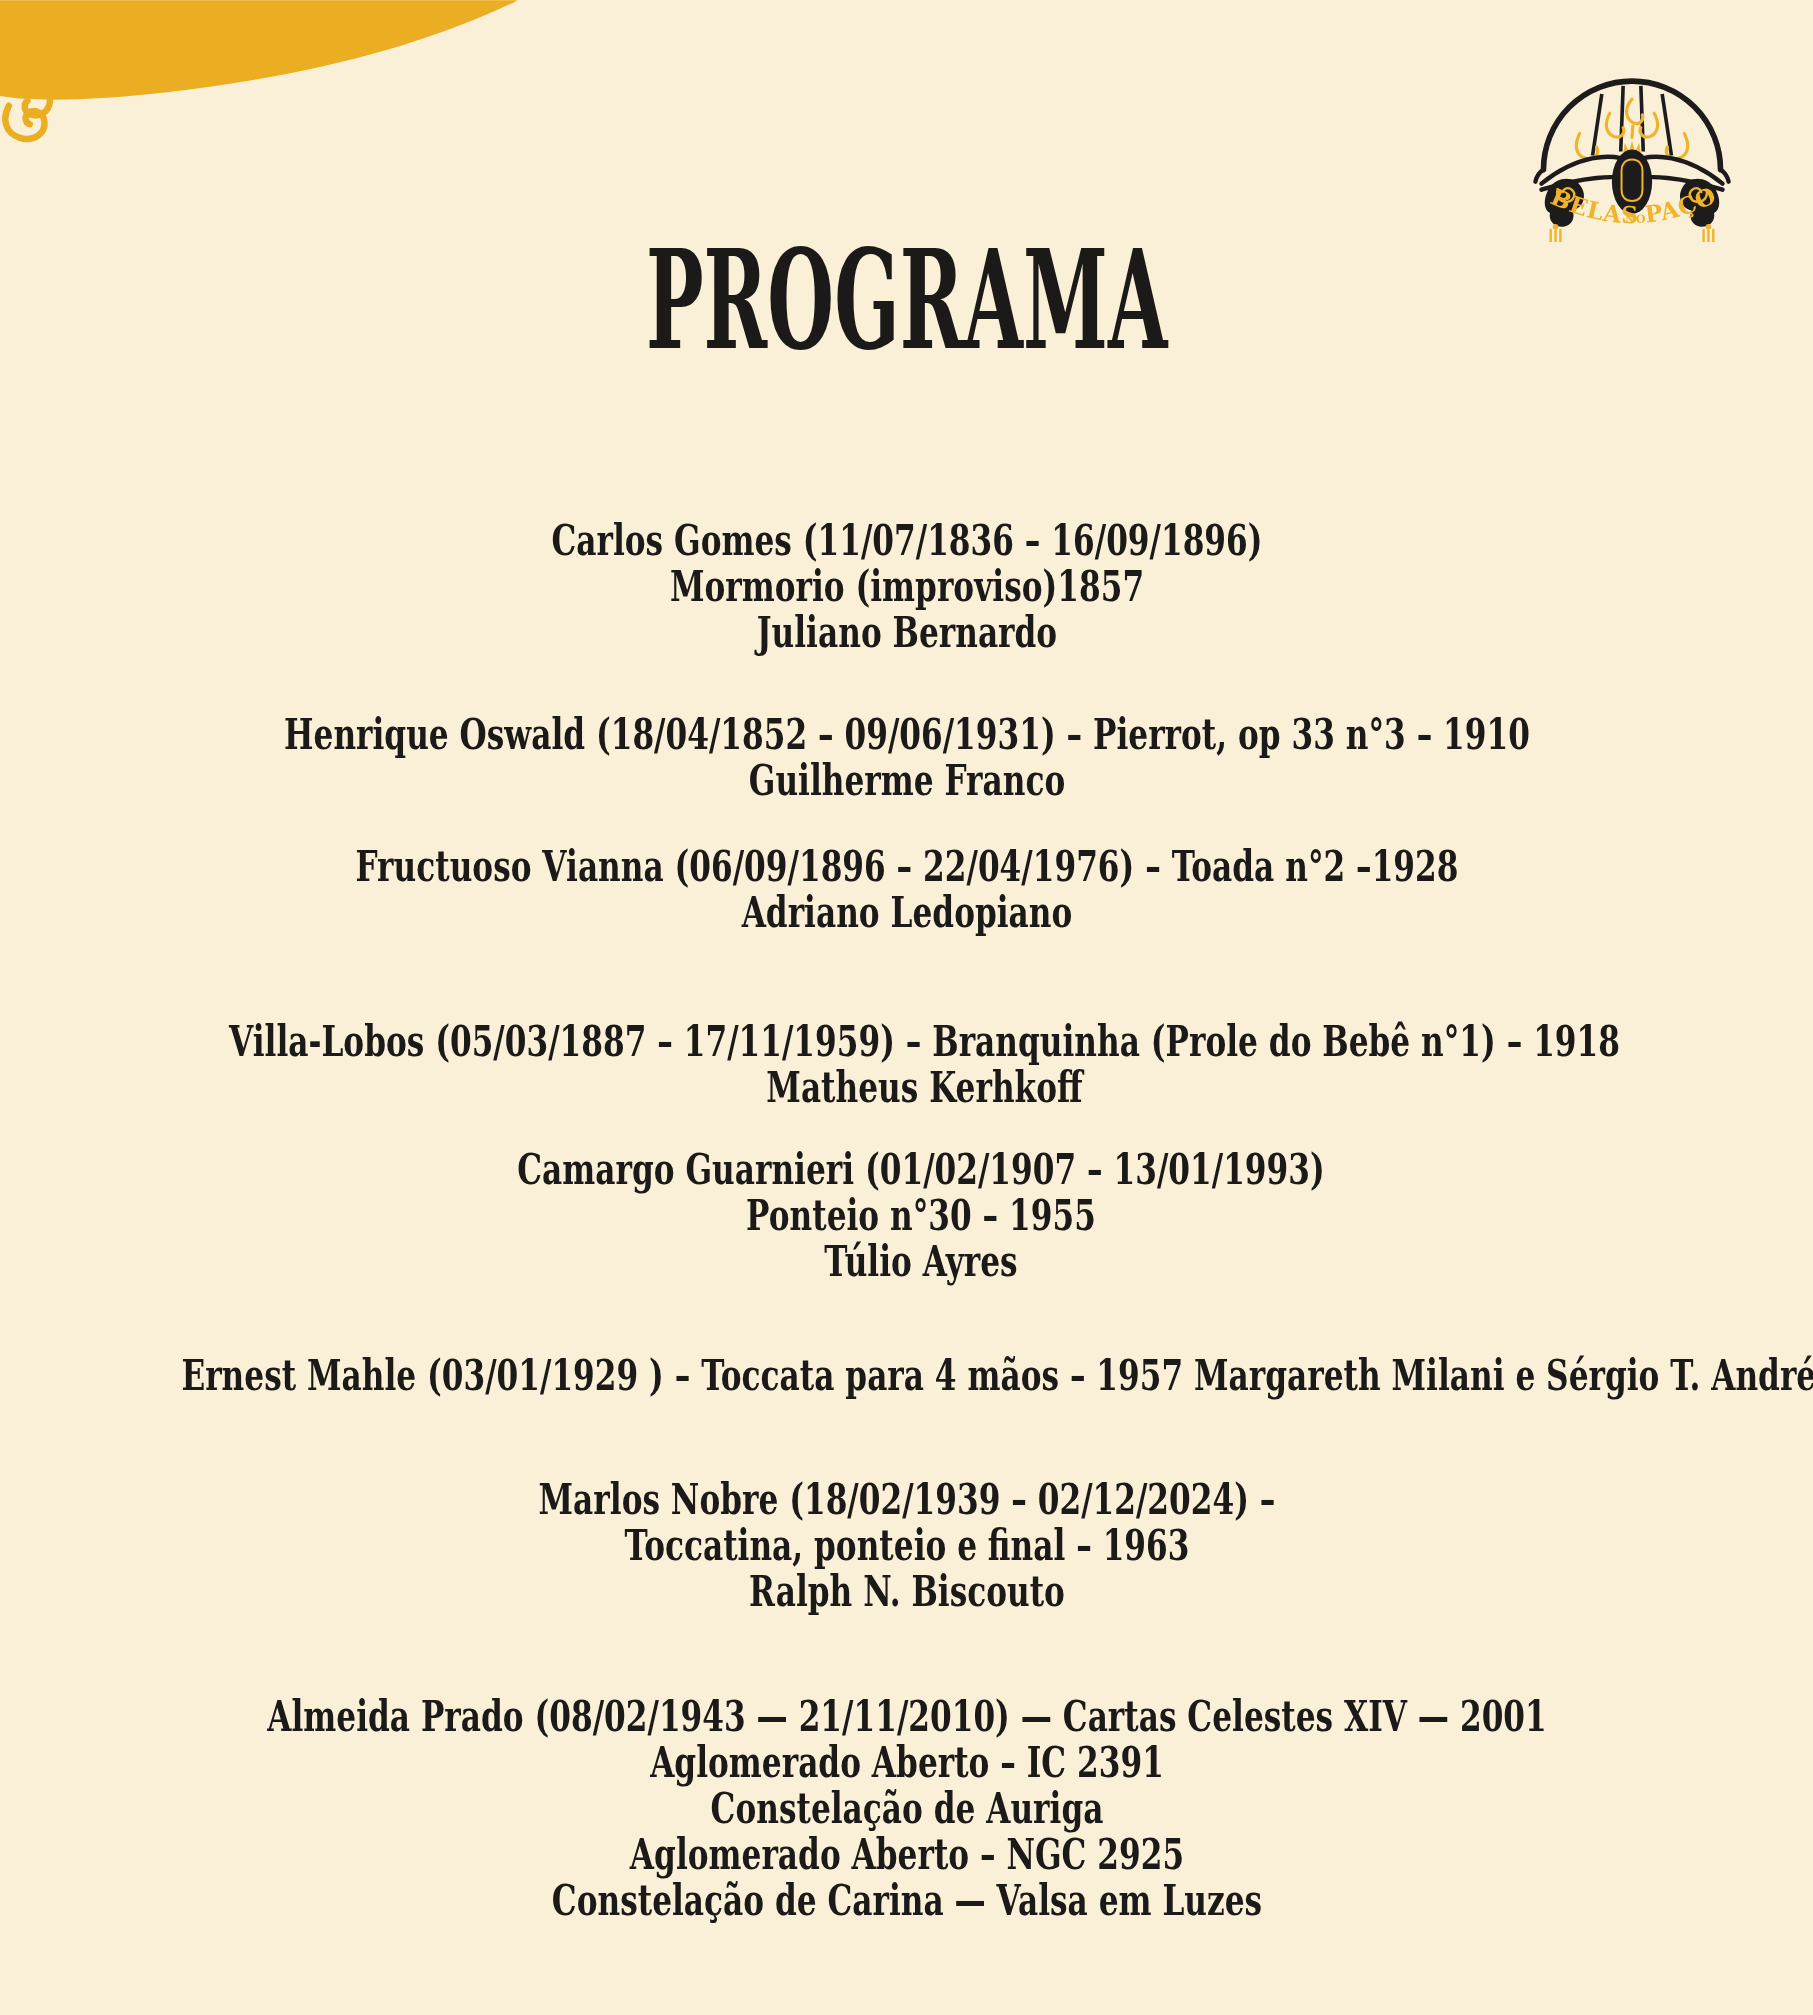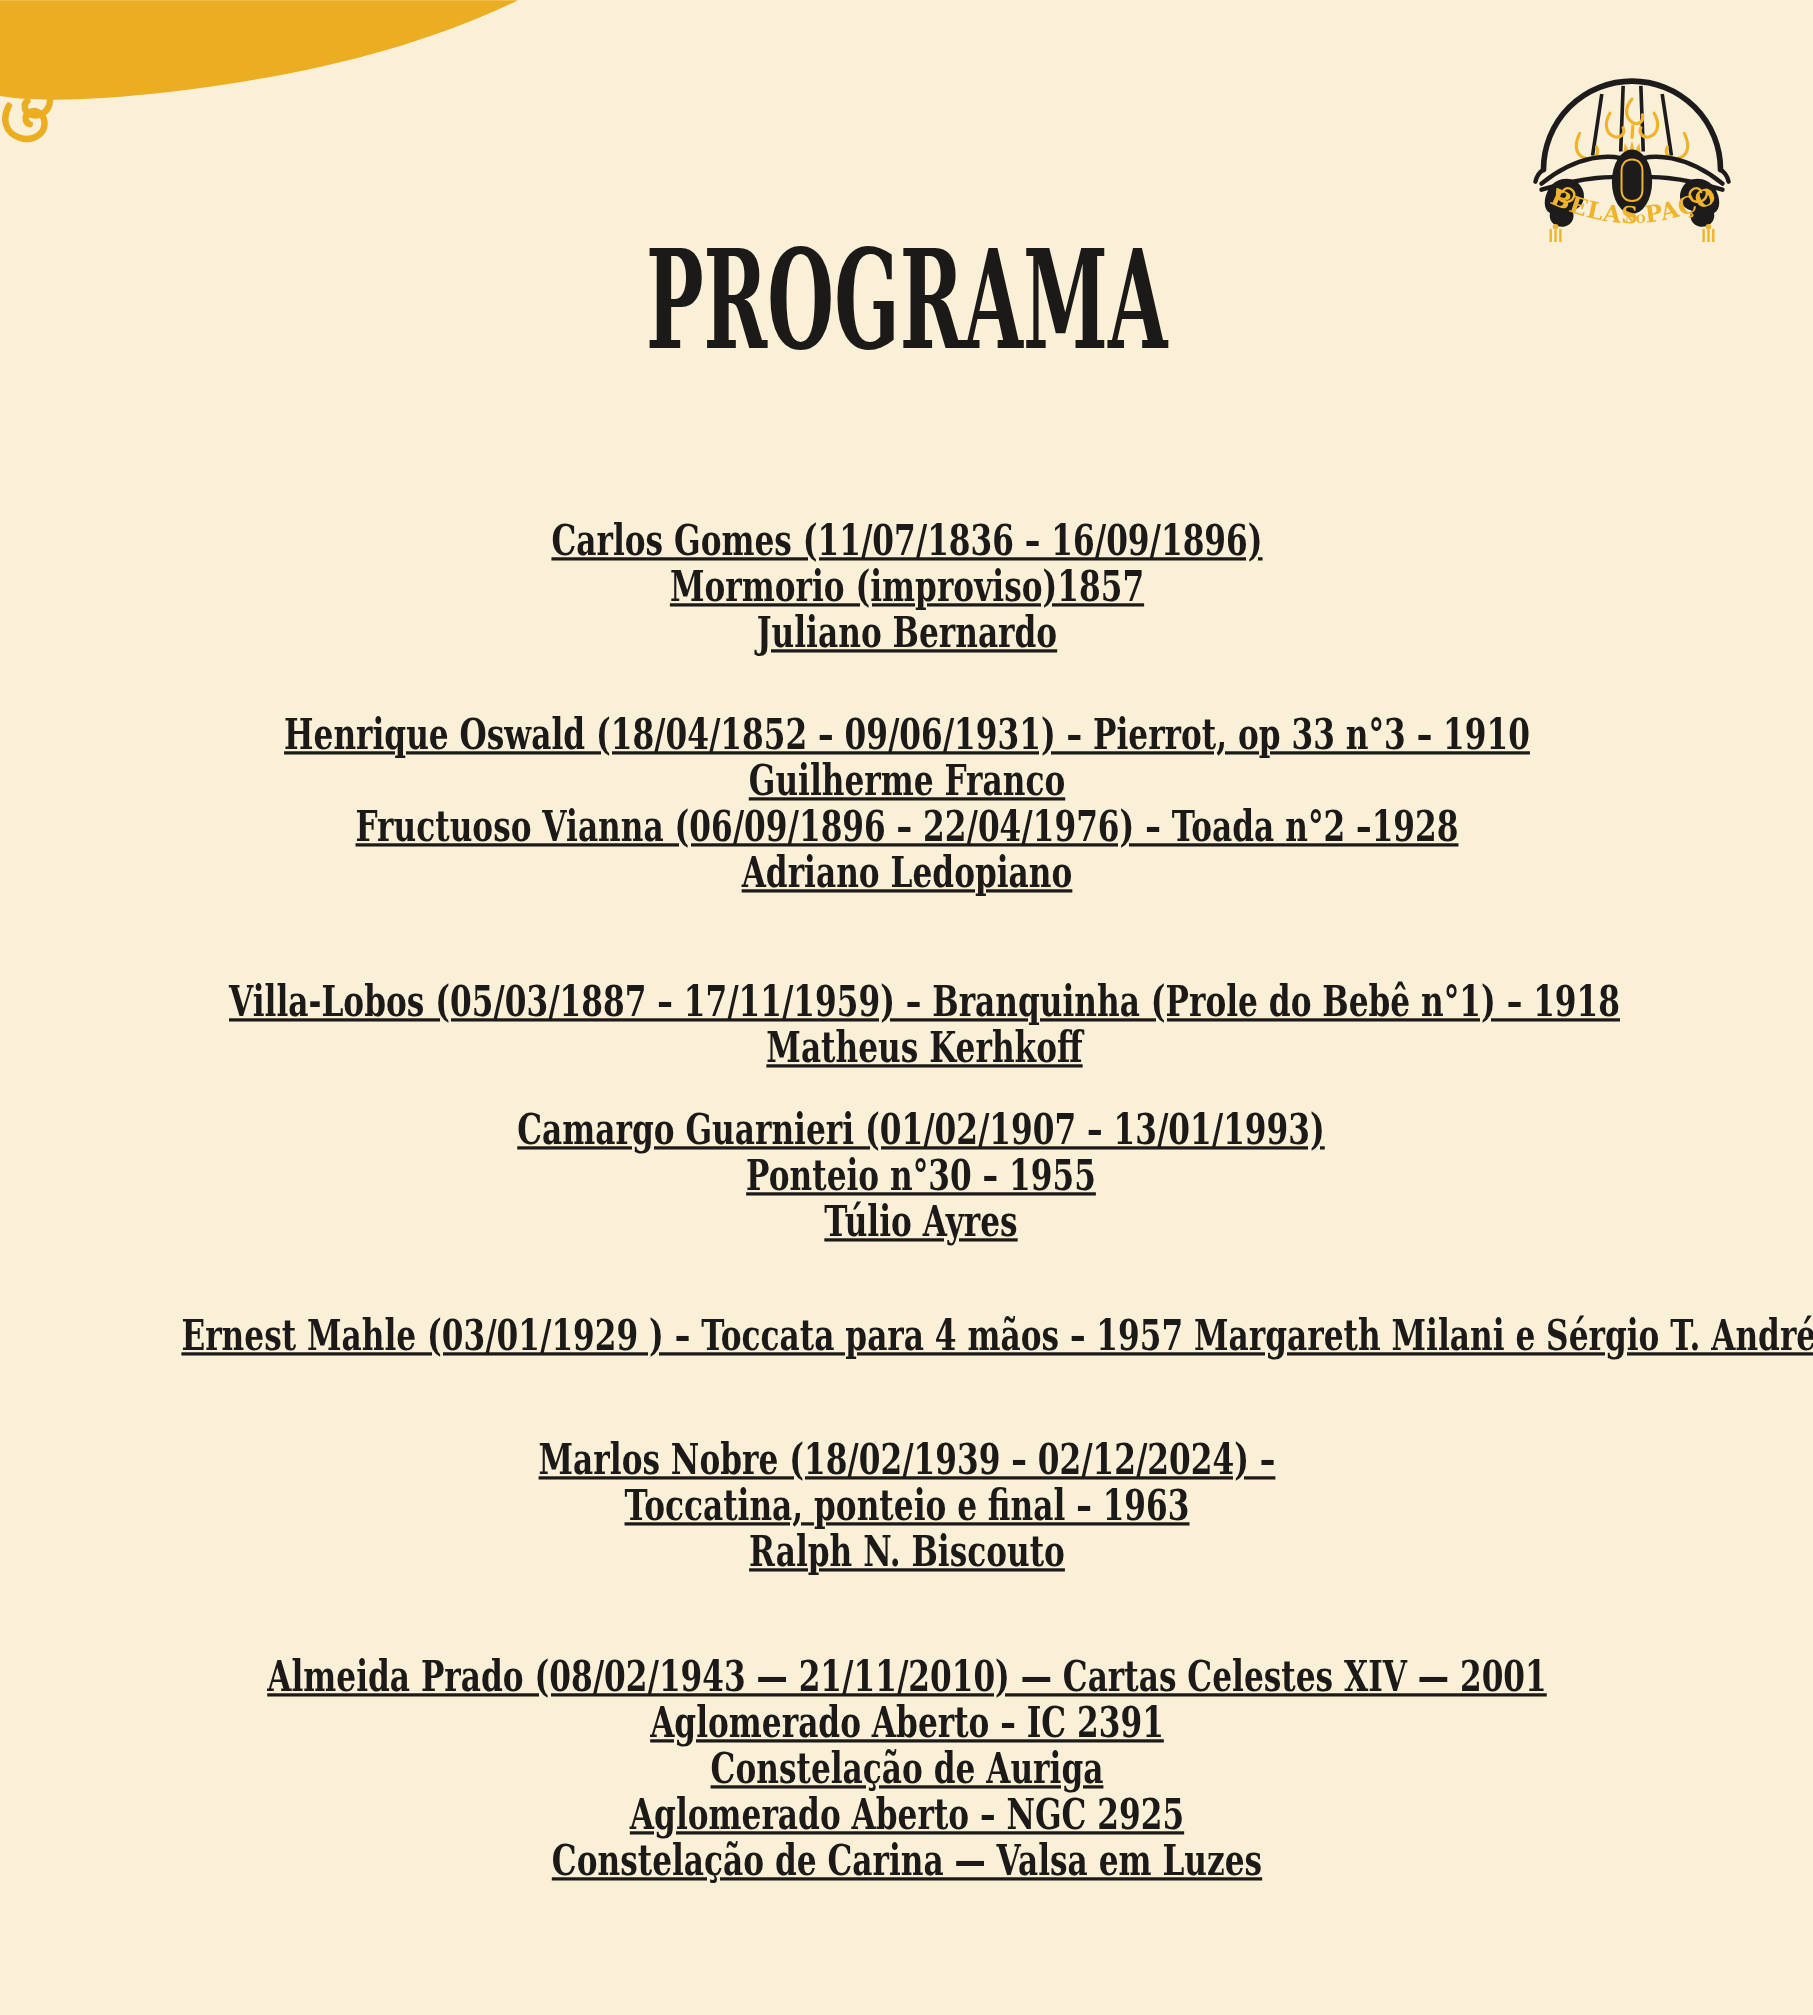--- a/index.html
+++ b/index.html
@@ -44,31 +44,31 @@
     font-size:137px;line-height:157px;height:157px;
     font-weight:700;color:var(--ink);
     white-space:nowrap;
   }
   .title span{display:inline-block;transform:scale(0.56,1);}
 
   .program{
     position:absolute;top:0;left:0;right:0;
     padding-top:517px;
   }
-  .pblock{margin:0;text-decoration:underline;}
+  .pblock{margin:0;}
   .pline{
     width:100%;
     height:46px;line-height:46px;
     text-align:center;white-space:nowrap;
     font-size:39px;font-weight:700;
     transform:scale(0.80,1.08);
     color:var(--ink);
   }
   .mt-b2{margin-top:56px;}
-  .mt-b3{}
+  .mt-b3{margin-top:40px;}
   .mt-b4{margin-top:83px;padding-left:35px;}
   .mt-b5{margin-top:36px;padding-left:28px;}
   .mt-b6{margin-top:68px;}
   .mt-b7{margin-top:78px;}
   .mt-b8{margin-top:78px;}
   .mt-b9{margin-top:79px;}
 </style>
 </head>
 <body>
 

